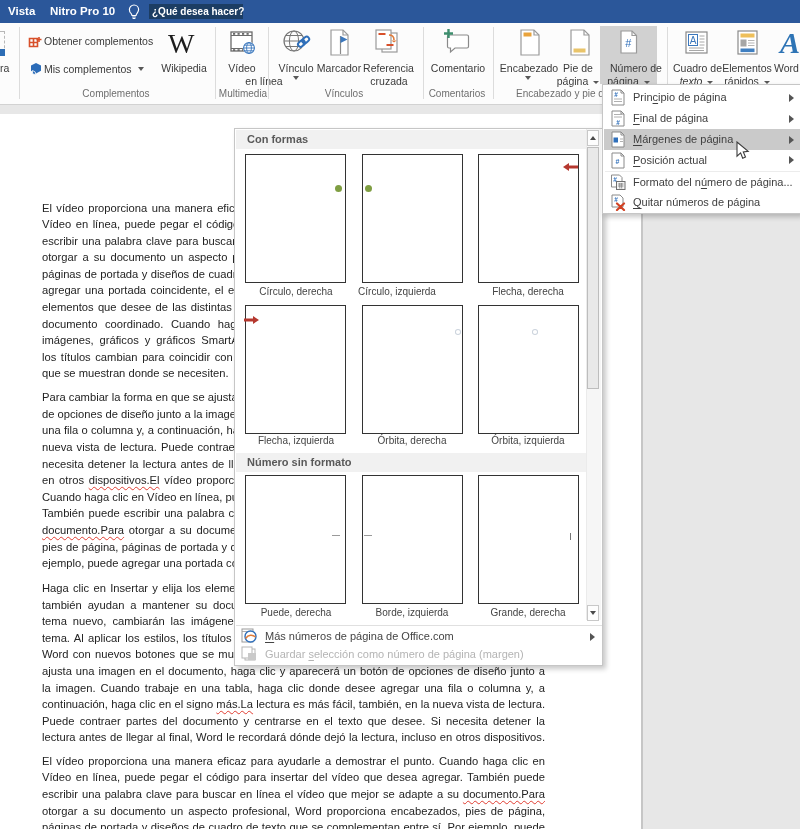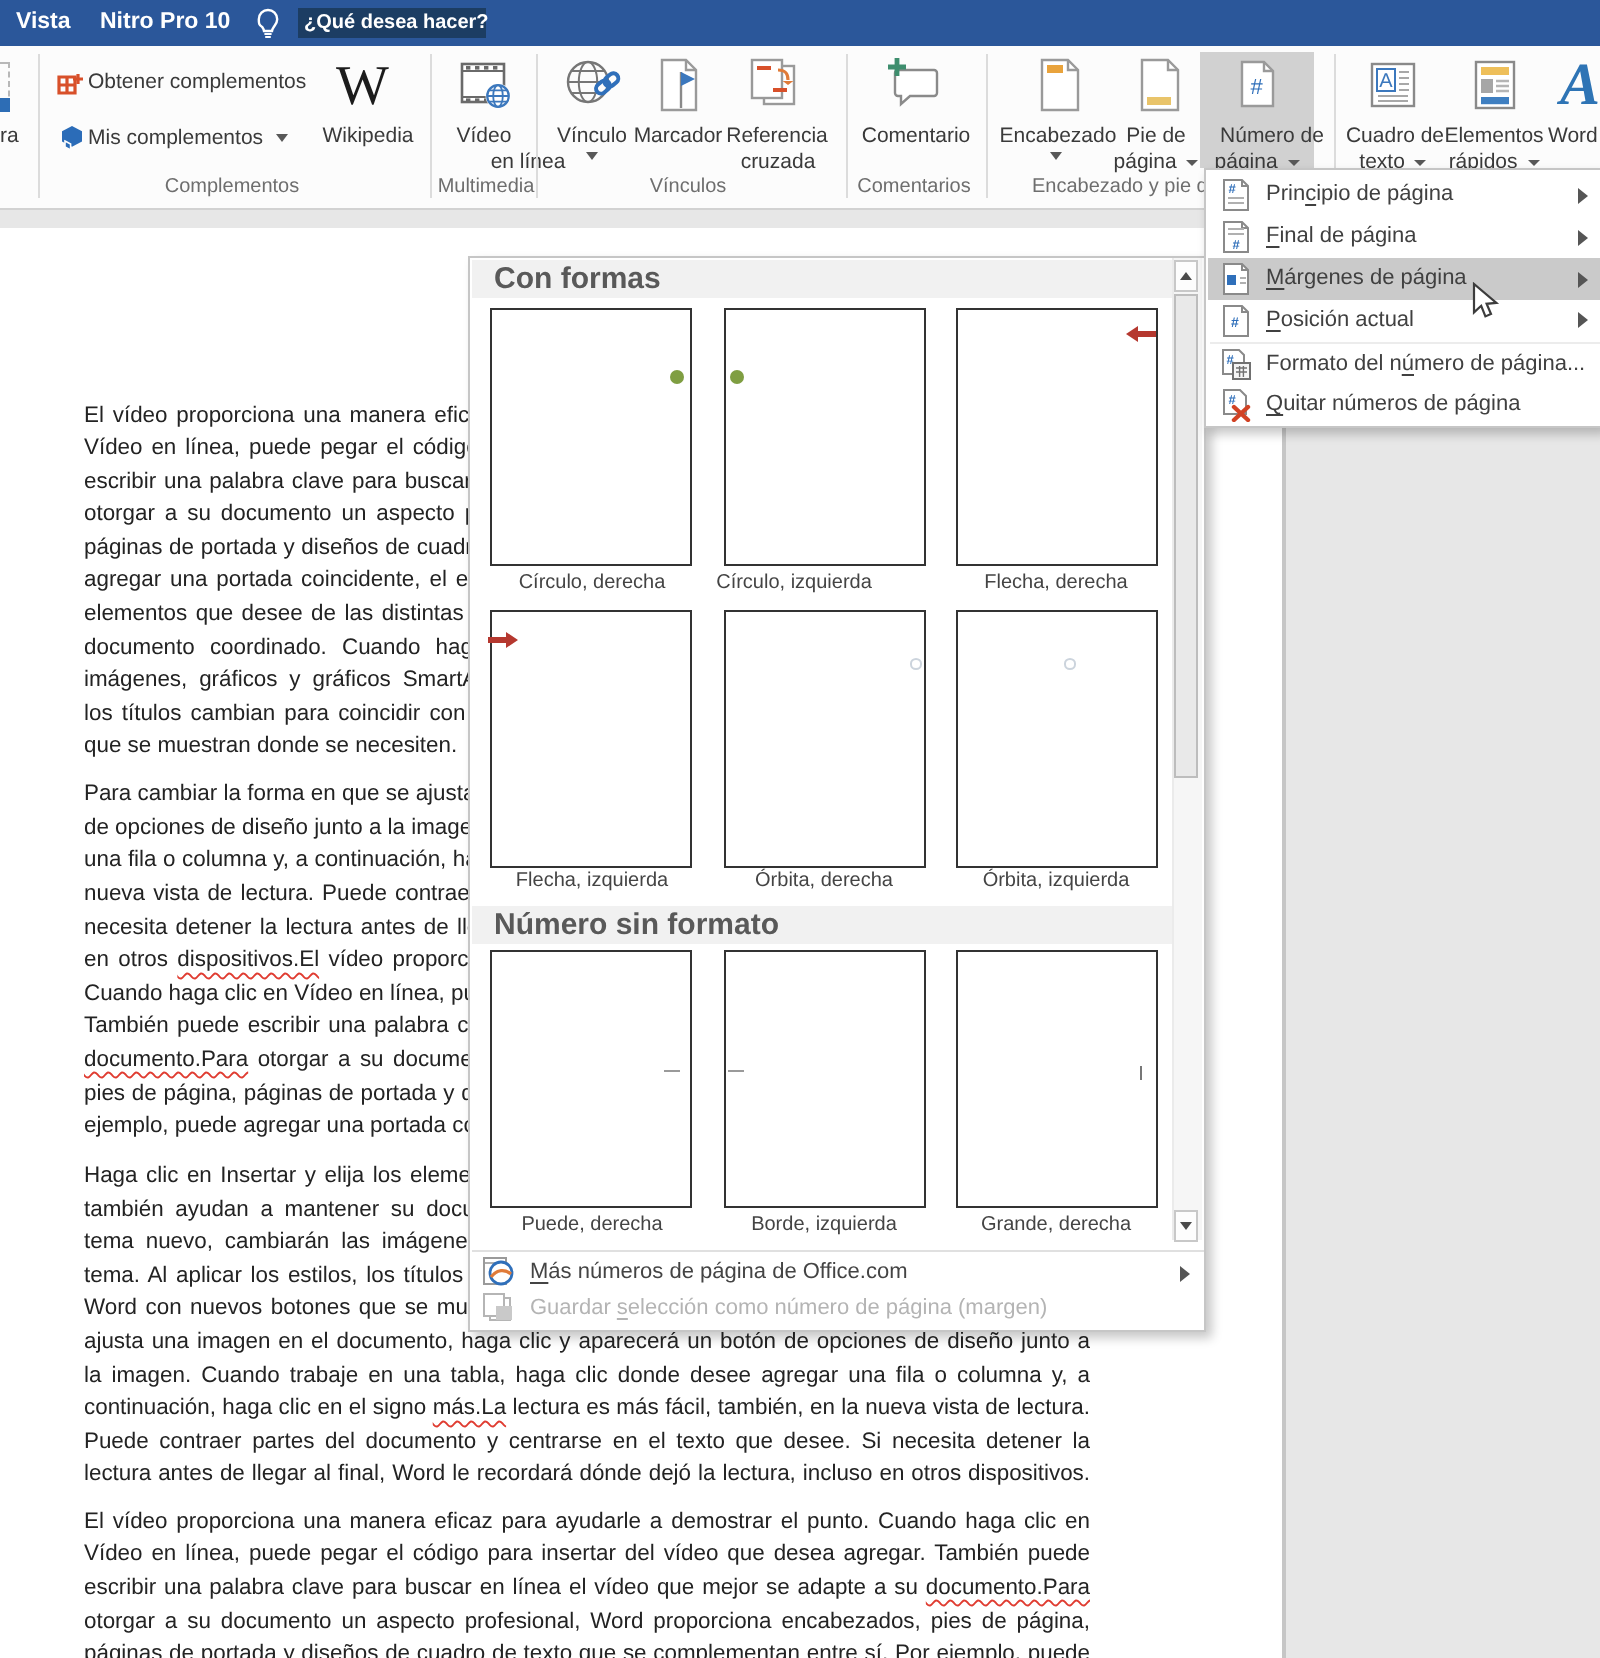--- a/index.html
+++ b/index.html
@@ -23,21 +23,21 @@
   #page{position:absolute;left:0;top:9px;width:641px;height:715px;background:#fff;border-right:2px solid #c6c6c6;}
   #doctext{position:absolute;left:42px;top:0px;width:503px;color:#232323;font-size:11.2px;line-height:16.6px;}
   .para{position:absolute;left:0;width:503px;}
   .ln{height:16.6px;overflow:visible;text-align:justify;text-align-last:justify;white-space:nowrap;}
   .lnend{text-align-last:left;}
   .sq{text-decoration-line:underline;text-decoration-style:wavy;text-decoration-color:#e03c31;text-decoration-thickness:1px;text-underline-offset:2px;}
   
   #panel{position:absolute;left:234px;top:128px;width:369px;height:538px;background:#fff;
          border:1px solid #c6c6c6;box-shadow:3px 3px 5px rgba(0,0,0,0.22);box-sizing:border-box;}
   .phead{position:absolute;left:0px;width:352px;height:19px;background:#f1f1f1;
-         font-size:15px;font-weight:bold;color:#595959;line-height:19px;padding-left:11px;box-sizing:border-box;}
+         font-size:11px;font-weight:bold;color:#595959;line-height:19px;padding-left:11px;box-sizing:border-box;}
   .thumb{position:absolute;width:101px;height:129px;background:#fff;border:1.5px solid #333;box-sizing:border-box;}
   .tcap{position:absolute;width:140px;text-align:center;font-size:10px;color:#444;}
   
   #sbar{position:absolute;left:351px;top:0px;width:14px;height:491px;background:#f6f6f6;border-left:1px solid #ebebeb;}
   .sbtn{position:absolute;left:0.5px;width:12px;height:16px;background:#fdfdfd;border:1px solid #c8c8c8;box-sizing:border-box;text-align:center;}
   #sthumb{position:absolute;left:0.5px;top:18px;width:12px;height:242px;background:#e9e9e9;border:1px solid #bdbdbd;box-sizing:border-box;}
   .sarrow{width:0;height:0;margin:4.5px auto 0;}
   
   .pfoot{position:absolute;left:0;width:367px;height:18px;font-size:11px;color:#444;}
   
@@ -176,21 +176,21 @@
     <div class="blab" style="left:600px;top:52px;width:57px;">página <span class="caret"></span></div>
     <div class="vsep" style="left:667px;"></div>
 
     <svg class="abs" style="left:685px;top:8px;" width="23" height="23" viewBox="0 0 23 23">
       <rect x="1" y="1" width="21" height="21" fill="#fff" stroke="#8a8a8a" stroke-width="1.2"></rect>
       <rect x="3.5" y="3.5" width="9" height="11" fill="none" stroke="#3c78bd" stroke-width="1"></rect>
       <text x="8" y="12.6" font-size="10" fill="#3c78bd" text-anchor="middle" font-family="Liberation Sans">A</text>
       <path d="M14.5 5 h5 M14.5 8 h5 M14.5 11 h5 M14.5 14 h5 M4 17 h15 M4 19.5 h15" stroke="#a8a8a8" stroke-width="1"></path>
     </svg>
     <div class="blab" style="left:672px;top:39px;width:51px;">Cuadro de</div>
-    <div class="blab" style="left:671px;top:52px;width:51px;">texto <span class="caret"></span></div>
+    <div class="blab" style="left:671px;top:52px;width:51px;font-style:italic;">texto <span class="caret"></span></div>
 
     <svg class="abs" style="left:737px;top:7px;" width="21" height="25" viewBox="0 0 21 25">
       <rect x="1" y="1" width="19" height="23" fill="#fff" stroke="#8a8a8a" stroke-width="1.2"></rect>
       <rect x="3.5" y="3.5" width="14" height="4" fill="#eebf5a"></rect>
       <rect x="3.5" y="9.5" width="6" height="7" fill="#a6a6a6"></rect>
       <path d="M11 10.5 h6.5 M11 13 h6.5 M11 15.5 h6.5" stroke="#b5b5b5" stroke-width="1.2"></path>
       <rect x="3.5" y="18.5" width="14" height="3.6" fill="#3f7fc1"></rect>
     </svg>
     <div class="blab" style="left:721px;top:39px;width:52px;">Elementos</div>
     <div class="blab" style="left:720px;top:52px;width:54px;">rápidos <span class="caret"></span></div>

